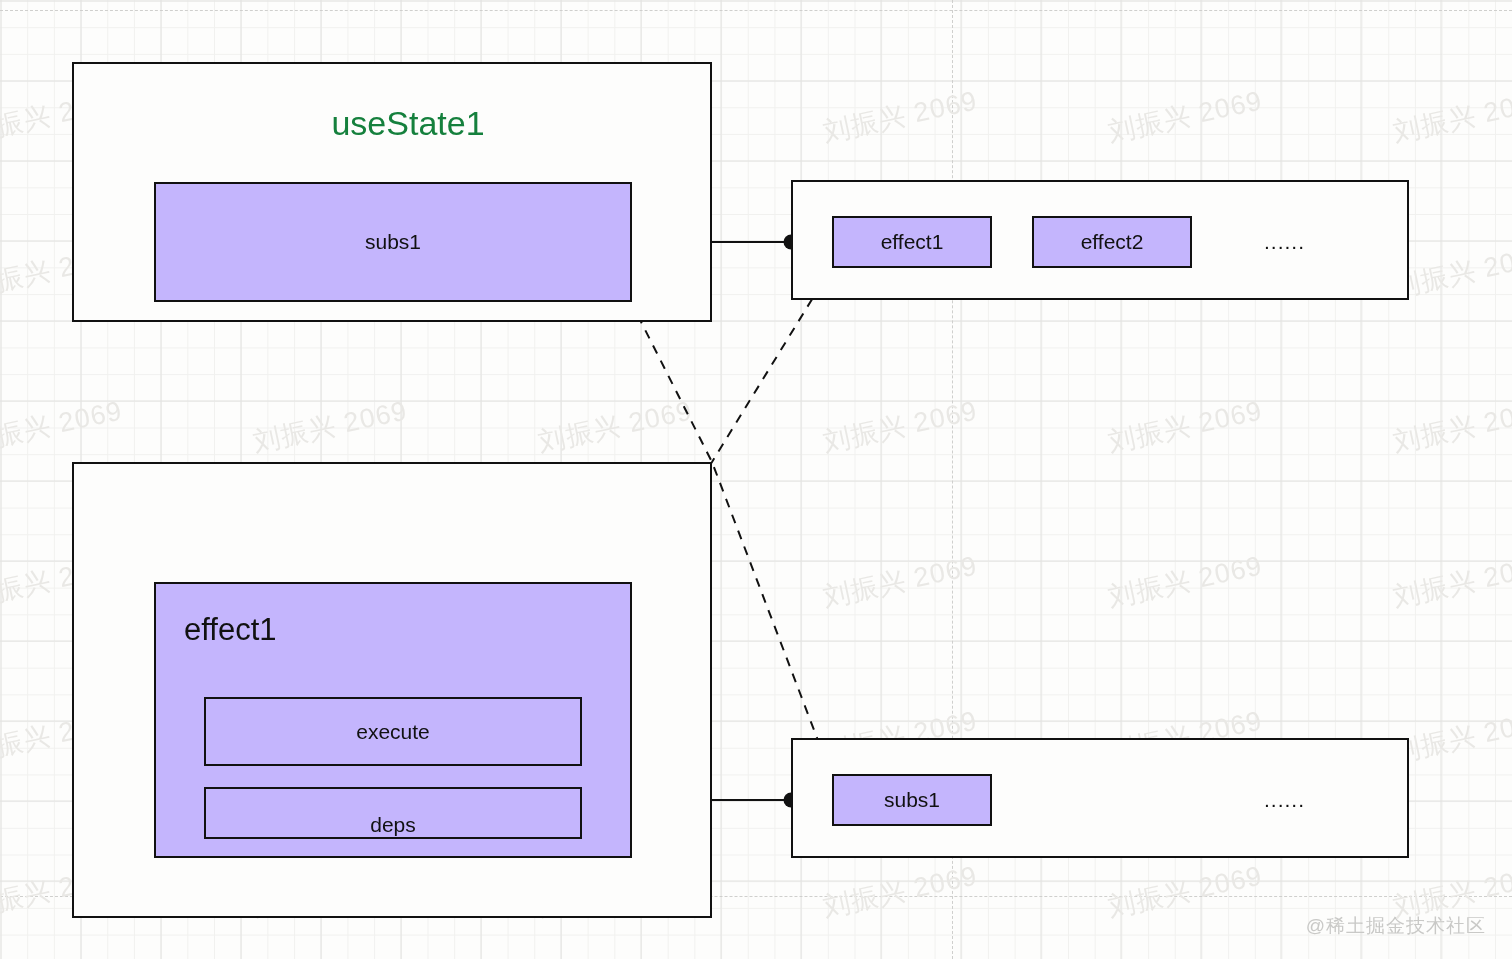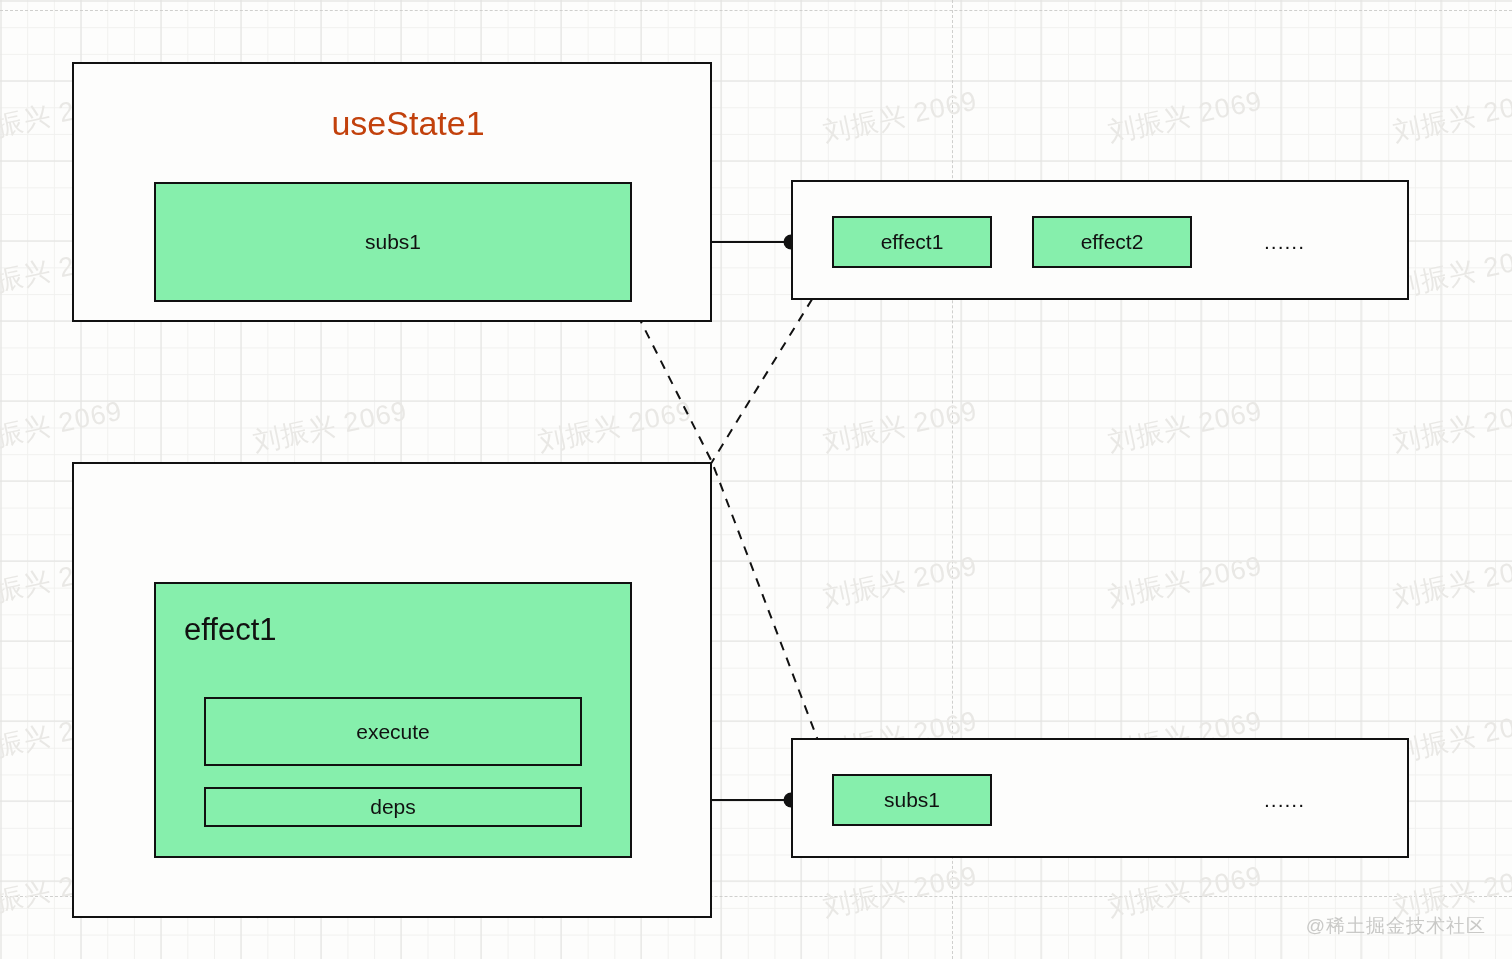--- a/index.html
+++ b/index.html
@@ -96,33 +96,33 @@
     background: #fdfdfc;
     border: 2px solid #111111;
     box-sizing: border-box;
   }
   .box-title {
     position: absolute;
     left: 0;
     right: 0;
     text-align: center;
     font-size: 34px;
-    color: #c2410c;
+    color: #15803d;
     white-space: nowrap;
     padding-left: 32px;
   }
   .label-left {
     position: absolute;
     font-size: 31px;
     color: #111111;
     white-space: nowrap;
   }
   .cell {
     position: absolute;
-    background: #86efac;
+    background: #c4b5fd;
     border: 2px solid #111111;
     box-sizing: border-box;
     display: flex;
     align-items: center;
     justify-content: center;
     font-size: 21px;
     color: #111111;
   }
   .ellipsis {
     position: absolute;
@@ -216,21 +216,21 @@
   </div>
 
   <div class="box" style="left:72px; top:462px; width:640px; height:456px;">
 
     <div class="cell" style="left:80px; top:118px; width:478px; height:276px; display:block;">
       <div class="label-left" style="left:28px; top:28px;">effect1</div>
 
       <div class="cell" style="left:48px; top:113px; width:378px; height:69px;">
         <span>execute</span>
       </div>
-      <div class="cell" style="left:48px; top:203px; width:378px; height:40px;">
+      <div class="cell" style="left:48px; top:203px; width:378px; height:52px;align-items:flex-end;">
         <span>deps</span>
       </div>
     </div>
   </div>
 
   <div class="box" style="left:791px; top:738px; width:618px; height:120px;">
     <div class="cell" style="left:39px; top:34px; width:160px; height:52px;">
       <span>subs1</span>
     </div>
     <div class="ellipsis" style="left:471px; top:34px; height:52px;">......</div>

